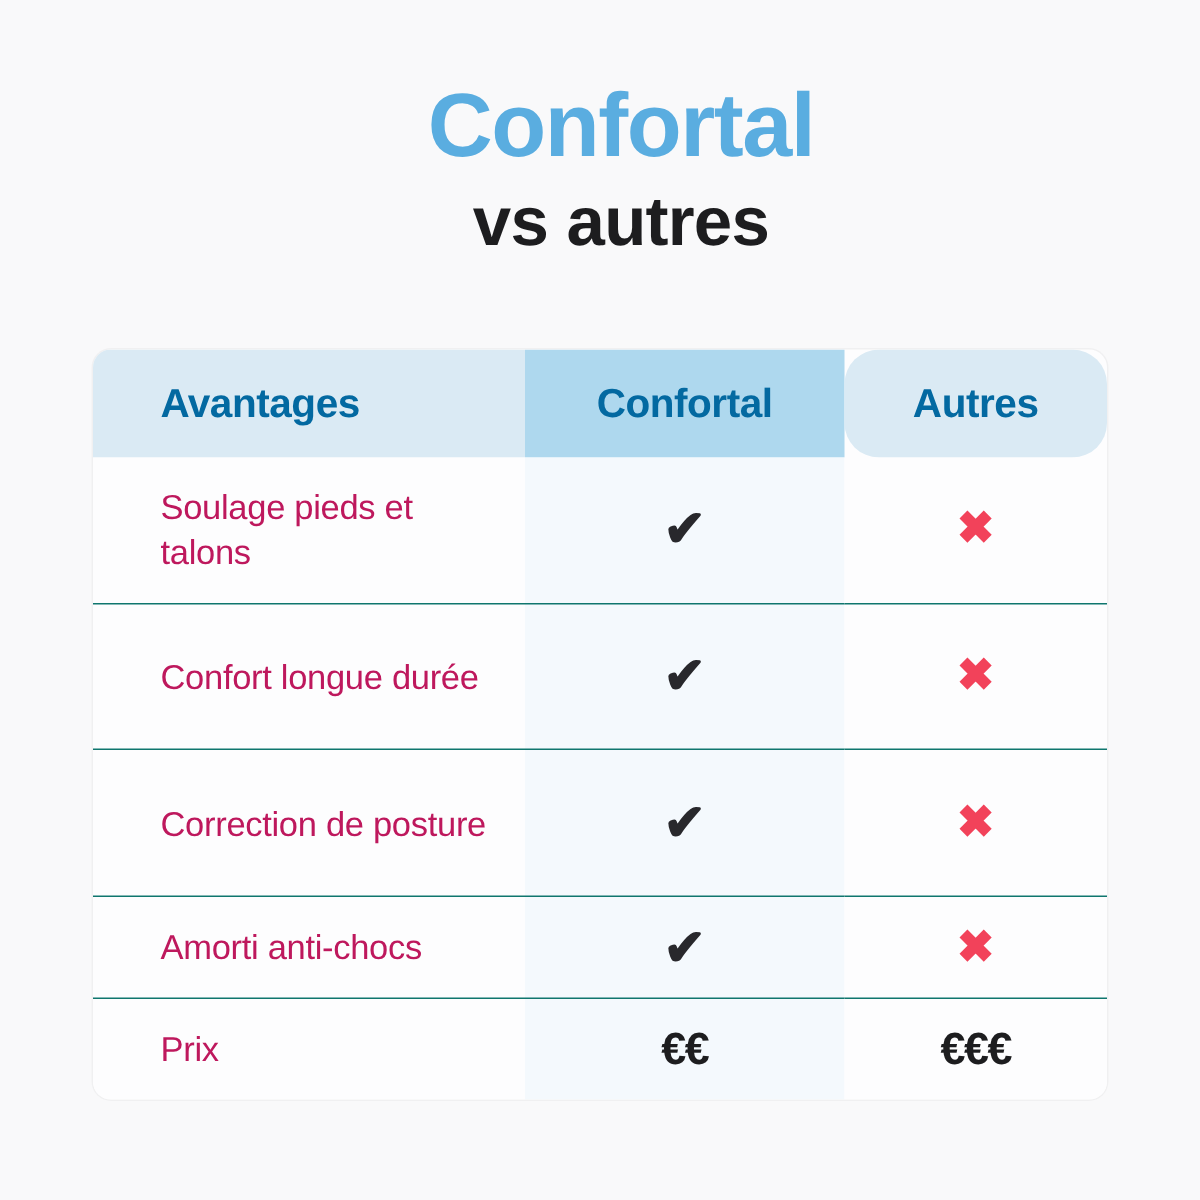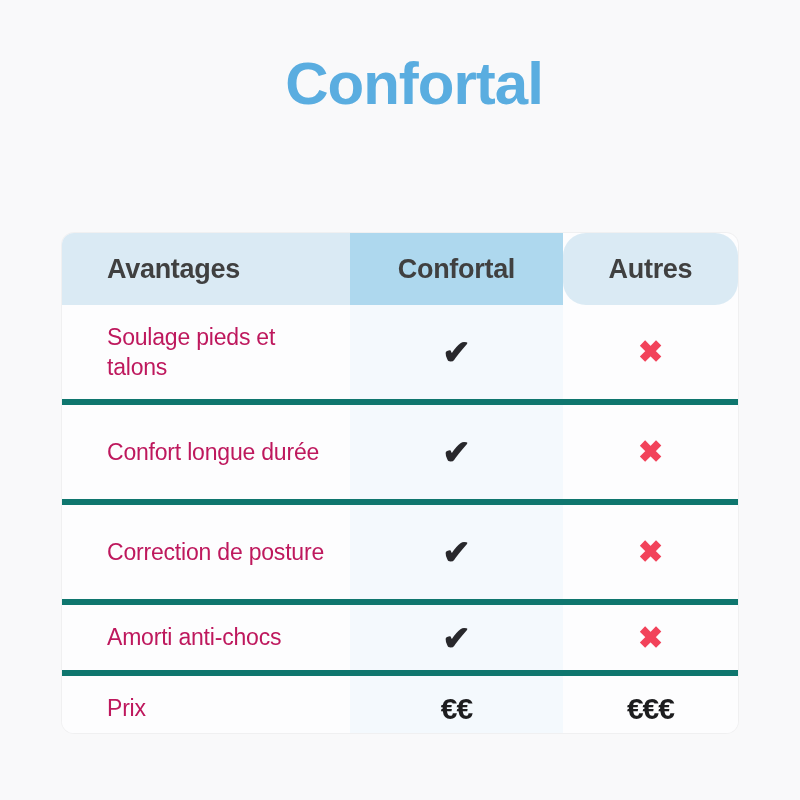--- a/index.html
+++ b/index.html
@@ -68,34 +68,34 @@
   table.compare col.col-feature { width: 42.6%; }
   table.compare col.col-ours    { width: 31.5%; }
   table.compare col.col-theirs  { width: 25.9%; }
 
   
   thead th {
     background: #daeaf4;
     height: 72px;
     font-size: 27px;
     font-weight: bold;
-    color: #404040;
+    color: #0369a1;
     letter-spacing: -0.3px;
     padding: 0;
     vertical-align: middle;
   }
   thead th.cell-feature { text-align: left; padding-left: 45px; }
   thead th.cell-ours {
     background: #aed8ee;
     text-align: center;
   }
   thead th.cell-theirs { text-align: center; border-radius: 23px; }
 
   
-  tbody tr { border-top: 6px solid #0f766e; }
+  tbody tr { border-top: 1px solid #0f766e; }
   tbody tr:first-child { border-top: none; }
 
   tbody td {
     padding: 0;
     vertical-align: middle;
     background: #fdfdfe;
   }
   tbody td.cell-feature {
     text-align: left;
     padding-left: 45px;
@@ -140,20 +140,21 @@
   tbody tr.row-tall td { height: 94px; }
   tbody tr.row-short td { height: 65px; }
 </style>
 </head>
 <body>
 
 <div class="page">
 
   <div class="title-block">
     <div class="title-main">Confortal</div>
+    <div class="title-sub">vs autres</div>
   </div>
 
   <div class="table-wrap">
     <table class="compare">
       <colgroup>
         <col class="col-feature">
         <col class="col-ours">
         <col class="col-theirs">
       </colgroup>
       <thead>

